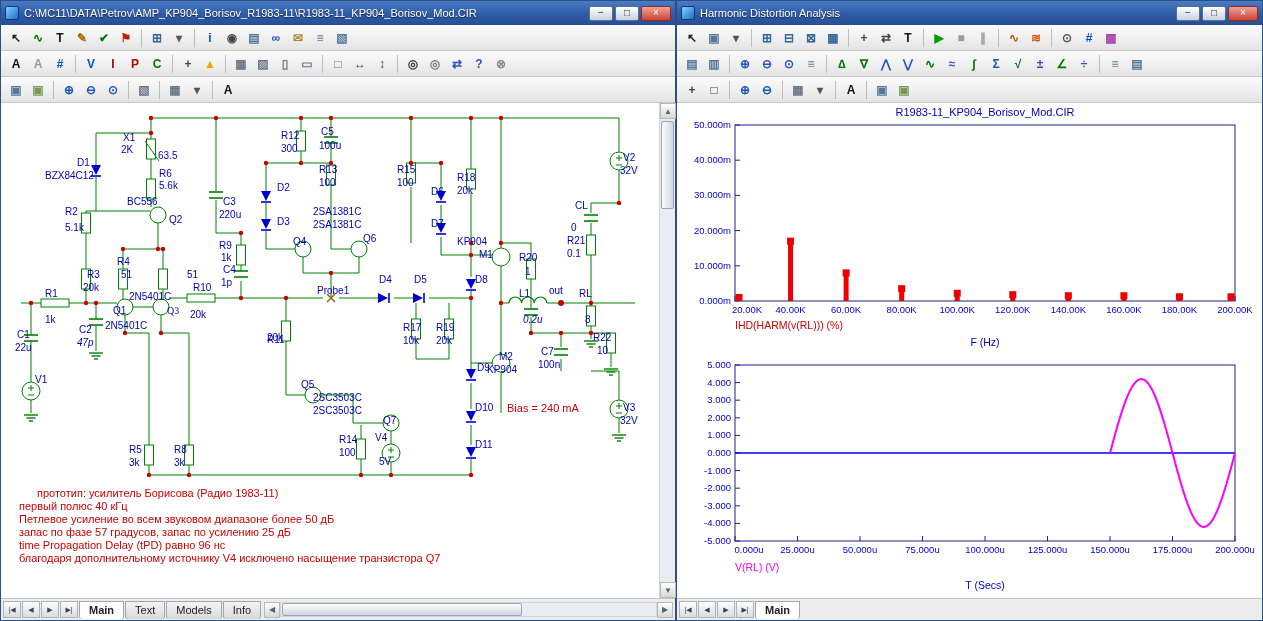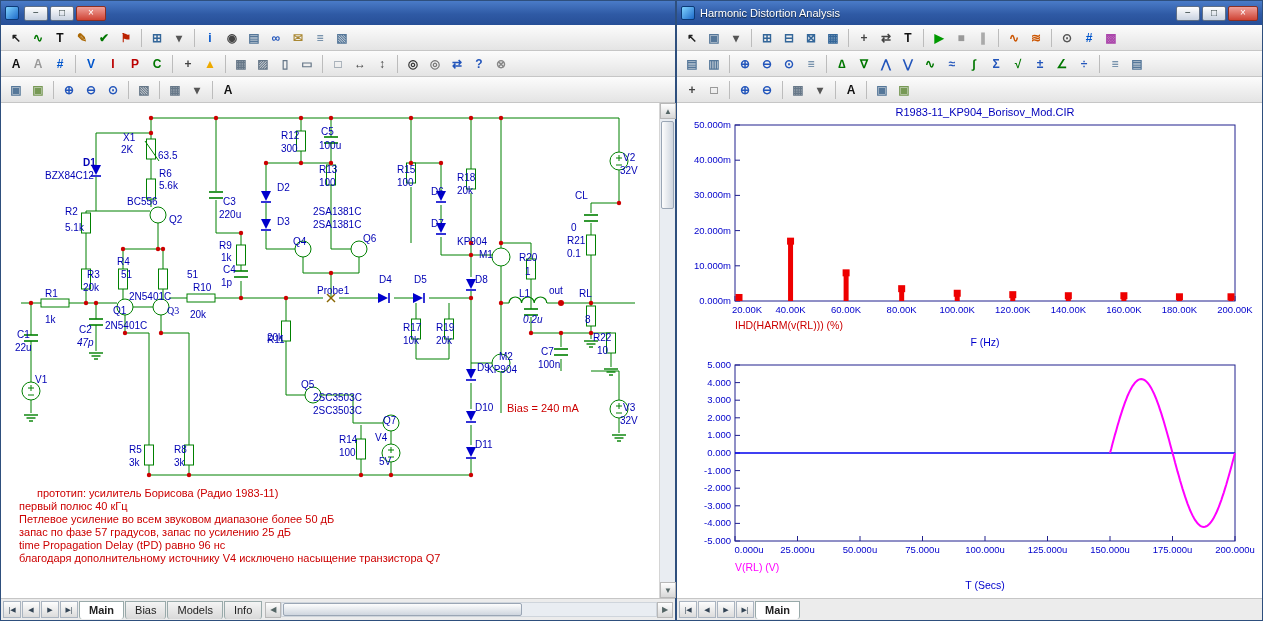--- a/index.html
+++ b/index.html
@@ -61,20 +61,21 @@
 
   .plots { flex:1; background:#ffffff; min-height:0; overflow:hidden; }
   .filler { flex:1; }
 </style>
 </head>
 <body>
 
 <div class="window left-window">
   <div class="titlebar">
     <span class="titlebar-icon"></span>
+    <span class="title-text">C:\MC11\DATA\Petrov\AMP_KP904_Borisov_R1983-11\R1983-11_KP904_Borisov_Mod.CIR</span>
     <span class="win-buttons">
       <span class="winbtn">−</span>
       <span class="winbtn">□</span>
       <span class="winbtn close">×</span>
     </span>
   </div>
   <div class="toolbar">
       <div class="tbtn" style="color: rgb(34, 34, 34);">↖</div>
       <div class="tbtn" style="color: rgb(0, 119, 0);">∿</div>
       <div class="tbtn" style="color: rgb(17, 17, 17);">T</div>
@@ -404,21 +405,21 @@
           <circle cx="148" cy="372" r="2.2" fill="#cc0000"></circle>
           <circle cx="188" cy="372" r="2.2" fill="#cc0000"></circle>
           <circle cx="360" cy="372" r="2.2" fill="#cc0000"></circle>
           <circle cx="390" cy="372" r="2.2" fill="#cc0000"></circle>
           <circle cx="470" cy="372" r="2.2" fill="#cc0000"></circle>
           <circle cx="560" cy="200" r="3" fill="#cc0000"></circle>
         </svg>
     <span class="lbl" style="left: 122px; top: 30px;">X1</span>
         <span class="lbl" style="left: 120px; top: 42px;">2K</span>
         <span class="lbl" style="left: 157px; top: 48px;">63.5</span>
-        <span class="lbl" style="left: 82px; top: 55px; font-weight: bold;">D1</span>
+        <span class="lbl" style="left: 76px; top: 55px;">D1</span>
         <span class="lbl" style="left: 44px; top: 68px;">BZX84C12</span>
         <span class="lbl" style="left: 158px; top: 66px;">R6</span>
         <span class="lbl" style="left: 158px; top: 78px;">5.6k</span>
         <span class="lbl" style="left: 126px; top: 94px;">BC556</span>
         <span class="lbl" style="left: 64px; top: 104px;">R2</span>
         <span class="lbl" style="left: 168px; top: 112px;">Q2</span>
         <span class="lbl" style="left: 64px; top: 120px;">5.1k</span>
         <span class="lbl" style="left: 222px; top: 94px;">C3</span>
         <span class="lbl" style="left: 218px; top: 107px;">220u</span>
         <span class="lbl" style="left: 280px; top: 28px;">R12</span>
@@ -436,21 +437,21 @@
         <span class="lbl" style="left: 276px; top: 114px;">D3</span>
         <span class="lbl" style="left: 312px; top: 104px;">2SA1381C</span>
         <span class="lbl" style="left: 312px; top: 117px;">2SA1381C</span>
         <span class="lbl" style="left: 292px; top: 134px;">Q4</span>
         <span class="lbl" style="left: 362px; top: 131px;">Q6</span>
         <span class="lbl" style="left: 430px; top: 116px;">D7</span>
         <span class="lbl" style="left: 456px; top: 134px;">KP904</span>
         <span class="lbl" style="left: 478px; top: 147px;">M1</span>
         <span class="lbl" style="left: 622px; top: 50px;">V2</span>
         <span class="lbl" style="left: 619px; top: 63px;">32V</span>
-        <span class="lbl" style="left: 574px; top: 88px;">CL</span>
+        <span class="lbl" style="left: 574px; top: 98px;">CL</span>
         <span class="lbl" style="left: 570px; top: 120px;">0</span>
         <span class="lbl" style="left: 566px; top: 133px;">R21</span>
         <span class="lbl" style="left: 566px; top: 146px;">0.1</span>
         <span class="lbl" style="left: 218px; top: 138px;">R9</span>
         <span class="lbl" style="left: 220px; top: 150px;">1k</span>
         <span class="lbl" style="left: 222px; top: 162px;">C4</span>
         <span class="lbl" style="left: 220px; top: 175px;">1p</span>
         <span class="lbl" style="left: 86px; top: 167px;">R3</span>
         <span class="lbl" style="left: 82px; top: 180px;">20k</span>
         <span class="lbl" style="left: 116px; top: 154px;">R4</span>
@@ -527,21 +528,21 @@
   </div>
   <div class="bottombar">
     <span class="navs" id="left-navs" style="display:flex">
         <div class="navbtn">|◀</div>
         <div class="navbtn">◀</div>
         <div class="navbtn">▶</div>
         <div class="navbtn">▶|</div>
       </span>
     <span id="left-tabs" style="display:flex">
         <div class="tab active">Main</div>
-        <div class="tab">Bias</div>
+        <div class="tab">Text</div>
         <div class="tab">Models</div>
         <div class="tab">Info</div>
       </span>
     <div class="hscroll">
       <div class="scrollbtn">◀</div>
       <div class="htrack">
         <div class="hthumb"></div>
       </div>
       <div class="scrollbtn">▶</div>
     </div>

